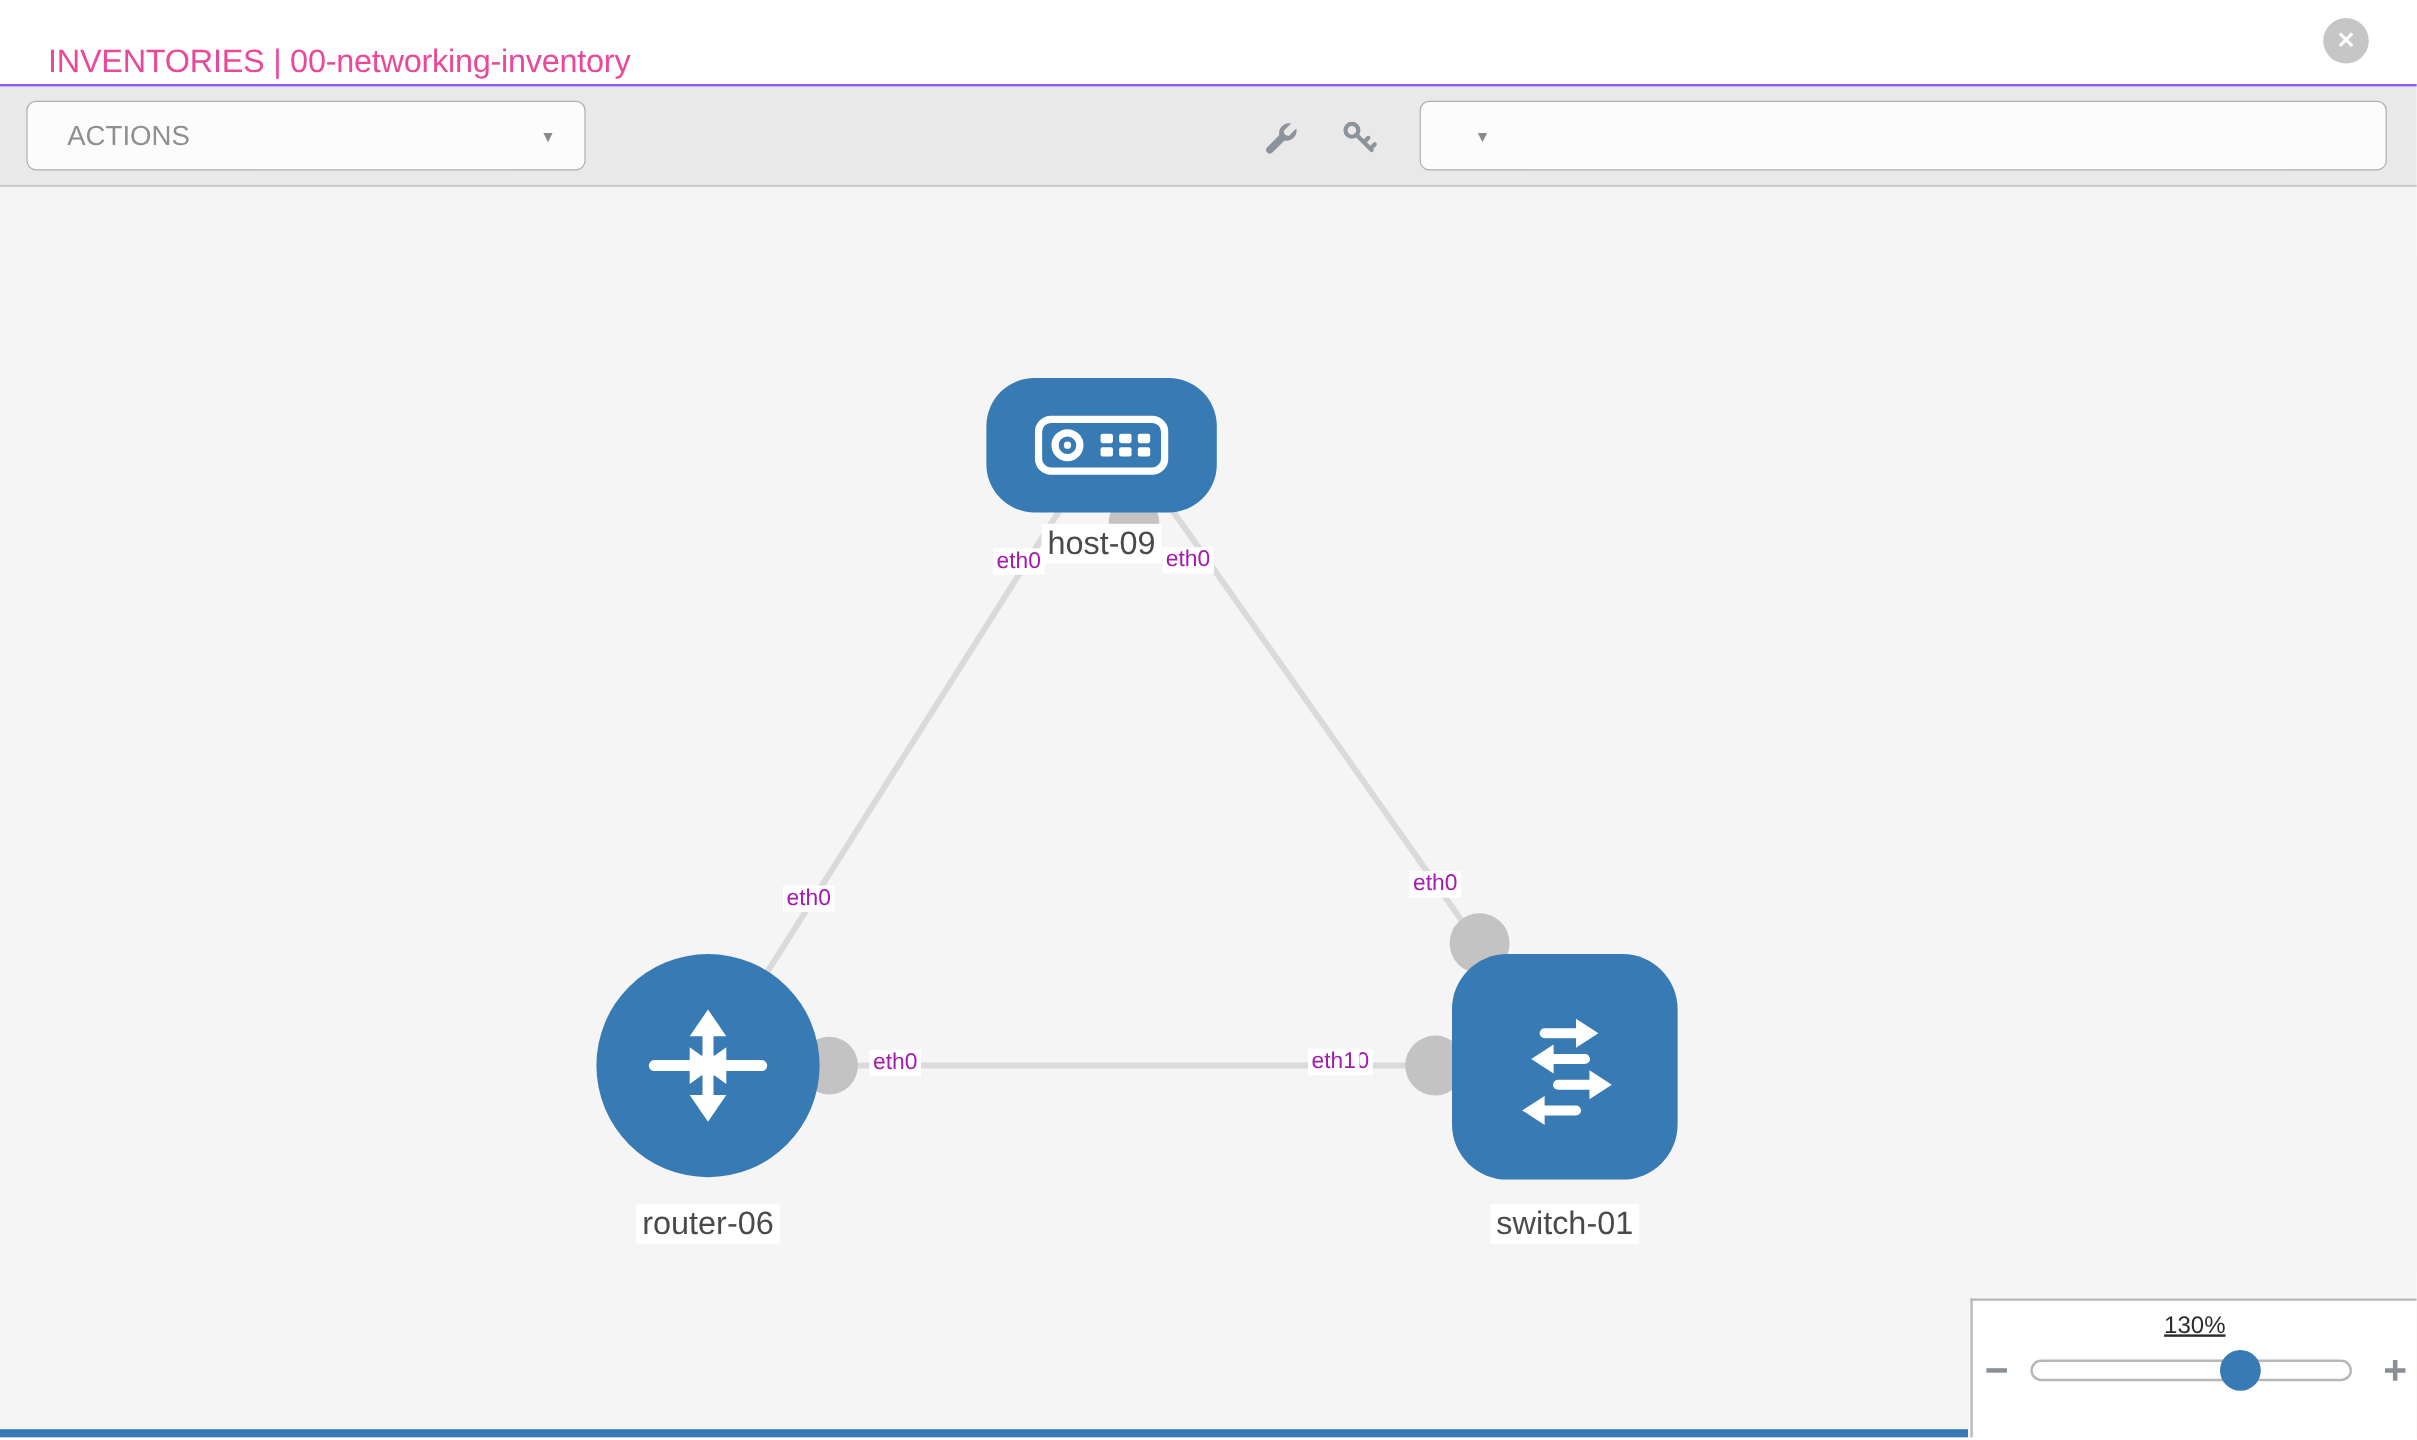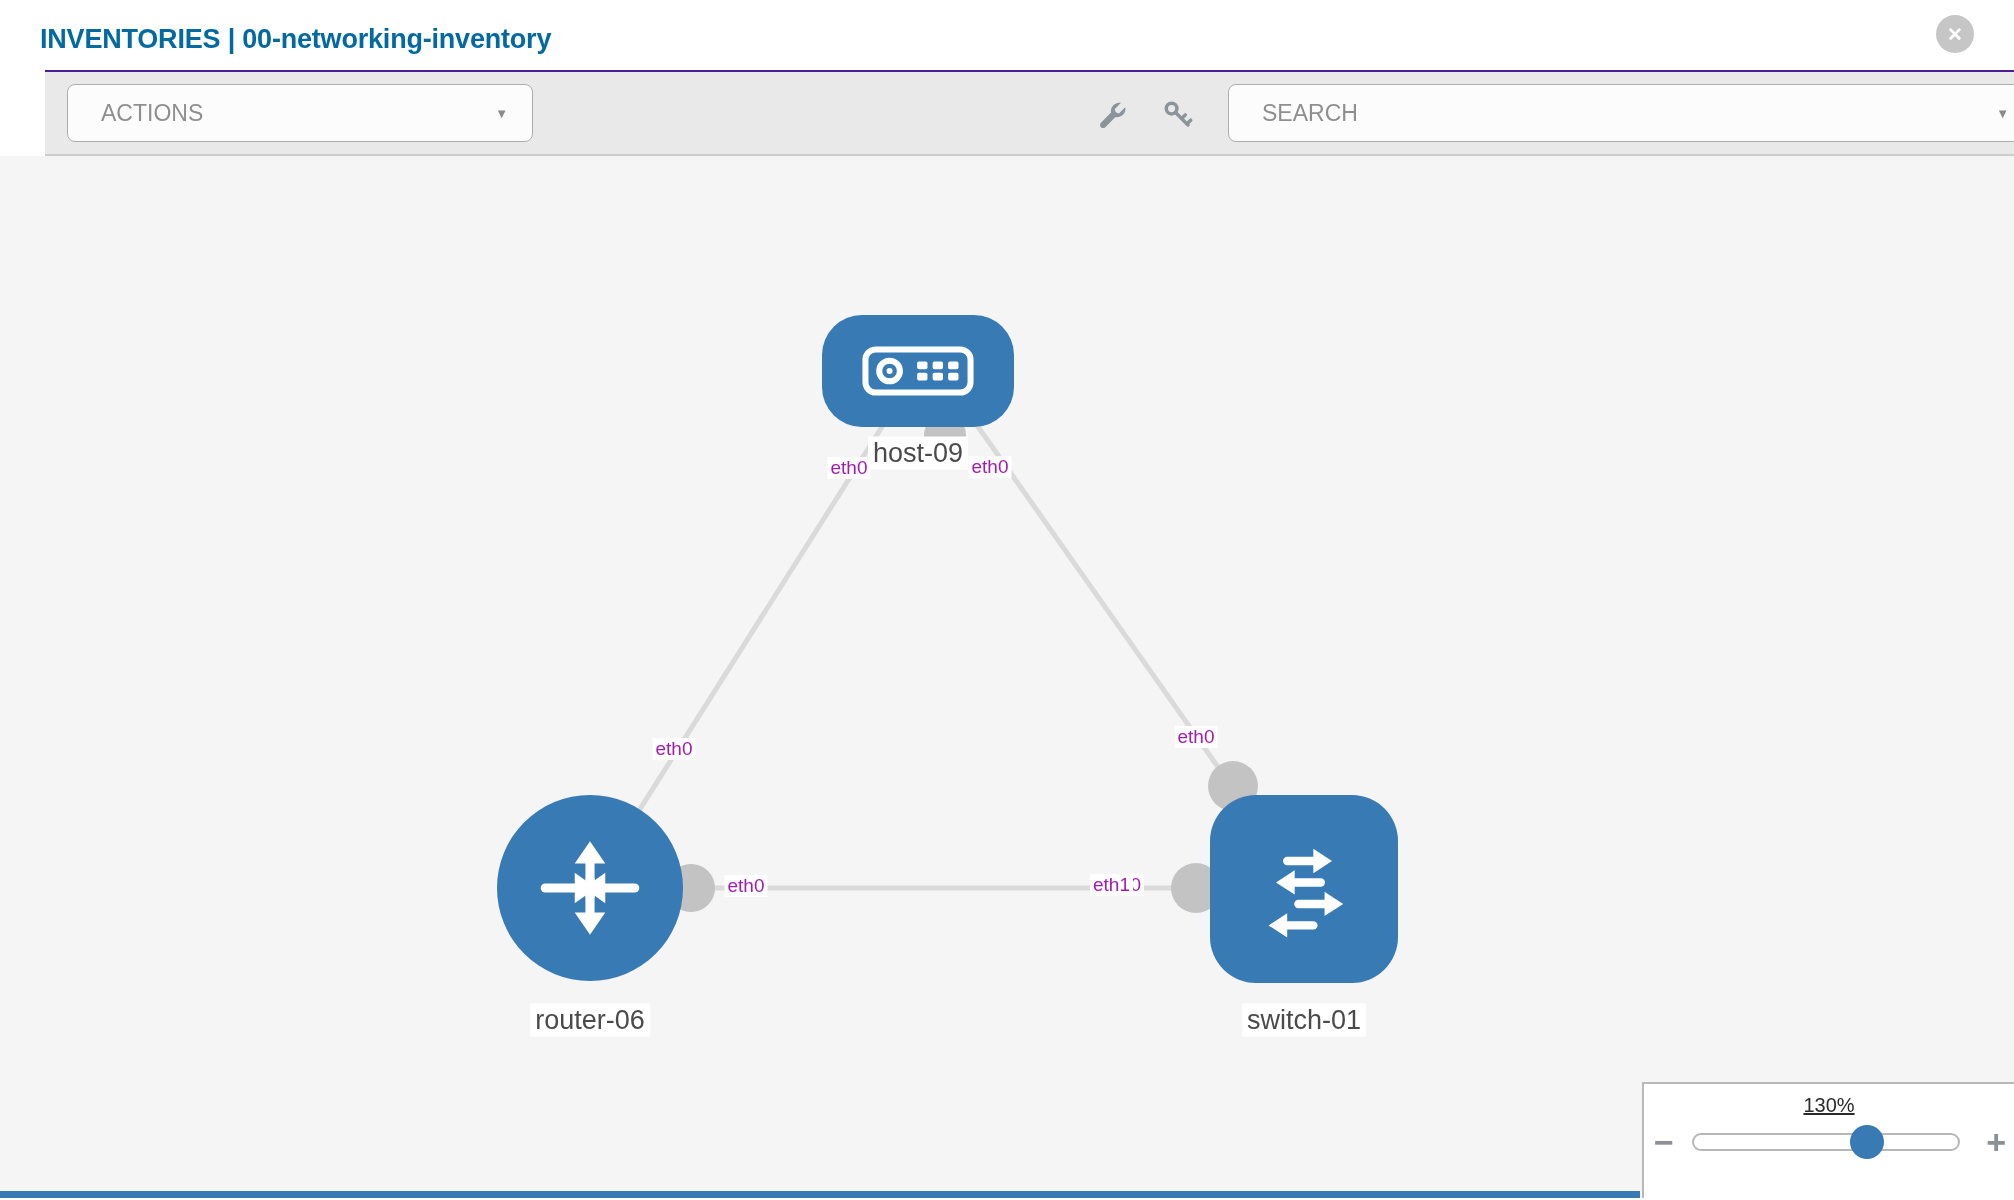--- a/index.html
+++ b/index.html
@@ -1,25 +1,25 @@
 <!DOCTYPE html>
 <html><head>
 <meta charset="utf-8">
 <style>
   * { margin:0; padding:0; box-sizing:border-box; }
   html,body { width:2014px; height:1200px; font-family:"Liberation Sans", sans-serif; background:#ffffff; overflow:hidden; }
 
   
   .header { position:relative; height:70px; background:#ffffff; }
-  .page-title { position:absolute; left:40px; top:4px; line-height:70px; font-size:27px; font-weight:700; color:#0369a1; letter-spacing:-0.2px; }
+  .page-title { position:absolute; left:40px; top:16px; line-height:70px; font-size:27px; font-weight:400; color:#ec4899; letter-spacing:-0.2px; }
   .close-btn { position:absolute; right:40px; top:15px; width:38px; height:38px; border:none; border-radius:50%; background:#c6c6c6; cursor:pointer; display:flex; align-items:center; justify-content:center; }
   .close-btn span { color:#ffffff; font-size:19px; font-weight:700; line-height:1; }
 
   
-  .toolbar { position:relative; height:86px; background:#e9e9e9; border-top:2px solid #4c1d95; border-bottom:2px solid #cdcdcd;margin-left:45px; }
+  .toolbar { position:relative; height:86px; background:#e9e9e9; border-top:2px solid #8b5cf6; border-bottom:2px solid #cdcdcd; }
   .select-box { position:absolute; top:12px; height:58px; background:#fcfcfc; border:1px solid #aeaeae; border-radius:8px; display:flex; align-items:center; padding:0 24px 0 33px; cursor:pointer; }
   .select-box .sel-label { font-size:23px; color:#8f8f8f; flex:1; }
   .select-box .caret { font-size:13px; color:#8a8a8a; margin-left:12px; }
   .actions-box { left:22px; width:466px; }
   .search-box { left:1183px; width:806px; }
   .tool-icon { position:absolute; top:25px; width:36px; height:36px; display:flex; align-items:center; justify-content:center; cursor:pointer; }
   .tool-wrench { left:1049px; }
   .tool-key { left:1115px; }
 
   
@@ -70,21 +70,20 @@
     </svg>
   </div>
   <div class="tool-icon tool-key">
     <svg width="32" height="32" viewBox="0 0 24 24" fill="none" stroke="#8d939a" stroke-width="2.6" stroke-linecap="round">
       <circle cx="7.2" cy="7.2" r="4"></circle>
       <path d="M10 10 L19.5 19.5 M14.7 14.7 l2.8 -2.8 M18.7 18.7 l2.8 -2.8"></path>
     </svg>
   </div>
 
   <div class="select-box search-box">
-    <span class="sel-label">SEARCH</span>
     <span class="caret">▼</span>
   </div>
 </div>
 
 <div class="canvas">
 
   <svg class="links-svg" width="2014" height="1042">
     <line x1="918" y1="214" x2="590" y2="732" stroke="#dadada" stroke-width="5"></line>
     <line x1="938" y1="214" x2="1304" y2="733" stroke="#dadada" stroke-width="5"></line>
     <line x1="590" y1="732" x2="1304" y2="732" stroke="#dadada" stroke-width="5"></line>

